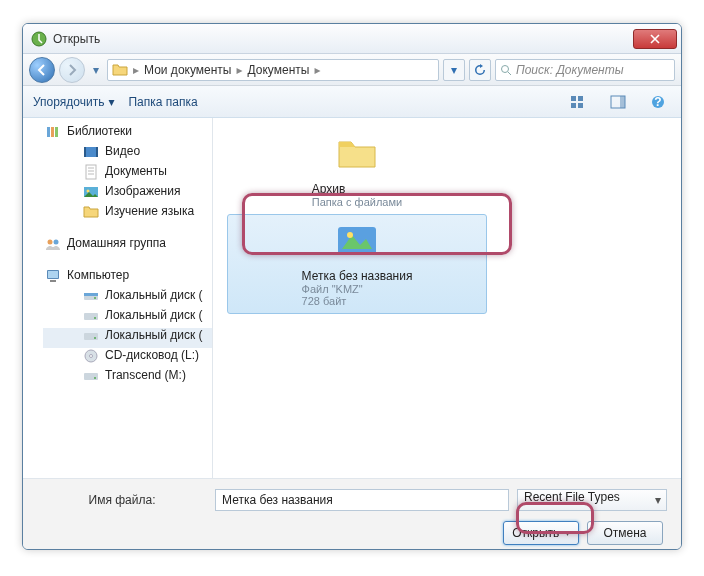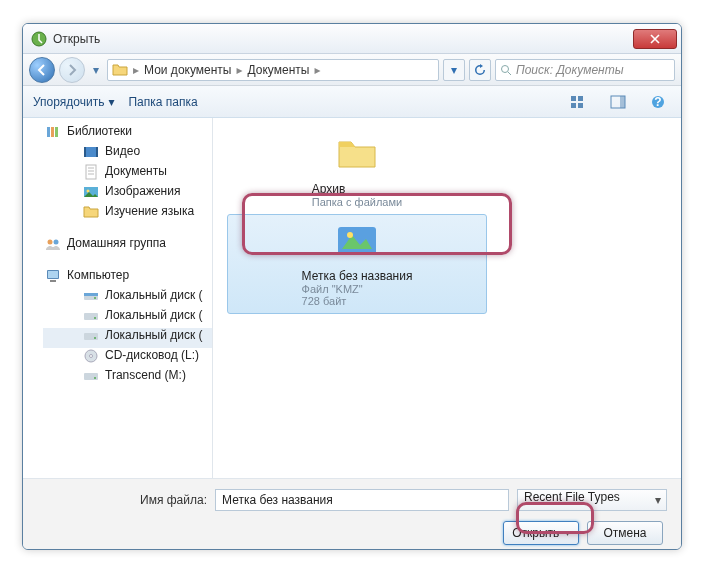--- a/index.html
+++ b/index.html
@@ -33,21 +33,21 @@
 .fileitem { display: flex; align-items: center; gap: 10px; padding: 6px 8px; border-radius: 3px; width: 260px; cursor: pointer; flex-direction: column; }
 .fileitem .ficon { width: 42px; height: 38px; flex-shrink: 0; }
 .fileitem .ftext .fname { color: #222; }
 .fileitem .ftext .fmeta { color: #7a8a9a; font-size: 11px; }
 .fileitem.selected { background: linear-gradient(#e4f1fb,#cfe7f8); border: 1px solid #9ac7ea; }
 .highlight-frame { position: absolute; border: 3px solid #b04a6a; border-radius: 10px; box-shadow: 0 0 6px rgba(100,30,60,0.4); pointer-events: none; }
 .hf1 { left: 242px; top: 193px; width: 270px; height: 62px; }
 .hf2 { left: 516px; top: 502px; width: 78px; height: 32px; }
 .bottom { padding: 10px 14px 14px; border-top: 1px solid #e0e6ec; background: #f3f3f3; }
 .row { display: flex; align-items: center; gap: 8px; margin-bottom: 10px; }
-.row .lbl { width: 170px; text-align: right; color: #333; }
+.row .lbl { width: 170px; text-align: center; color: #333; }
 .fileinput { flex: 1; height: 22px; border: 1px solid #b9c9d8; background: #fff; padding: 0 6px; color: #222; }
 .typesel { width: 150px; height: 22px; border: 1px solid #b9c9d8; background: linear-gradient(#fdfdfe,#eef2f6); padding: 0 18px 0 6px; color: #222; position: relative; cursor: pointer; }
 .typesel::after { content: "▾"; position: absolute; right: 5px; top: 3px; color: #555; }
 .btnrow { display: flex; justify-content: flex-end; gap: 8px; padding-right: 4px; }
 .winbtn { width: 76px; height: 24px; border: 1px solid #8aa5be; background: linear-gradient(#fdfdfe,#e3ebf3); border-radius: 3px; color: #222; cursor: pointer; display: flex; align-items: center; justify-content: center; }
 .winbtn.primary { border-color: #3f7fbf; box-shadow: 0 0 3px #6fb4e8; display:flex; gap:4px;}
 .winbtn.primary::after { content:"▾"; color:#555; font-size:9px; margin-left:2px;}
 svg { display: block; }
 </style>
 </head>

